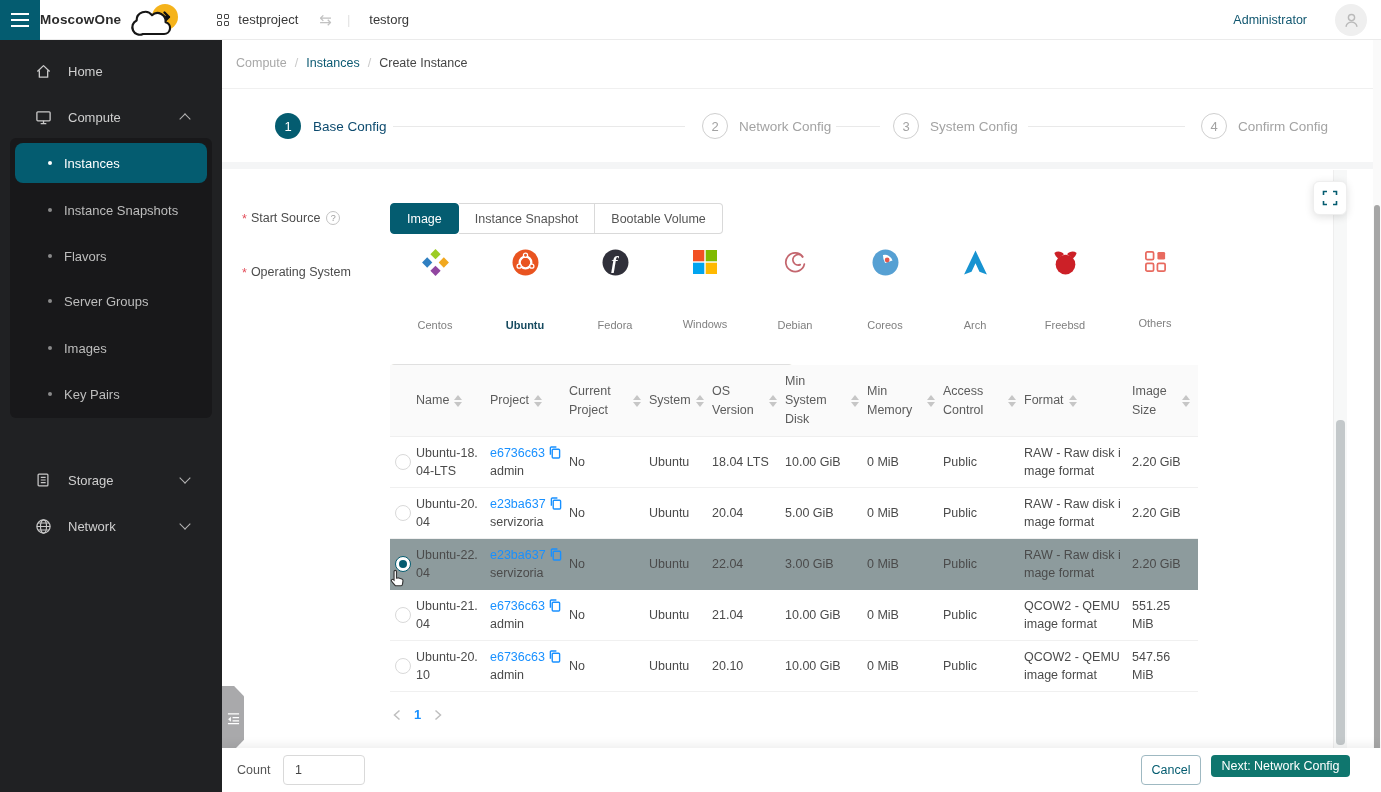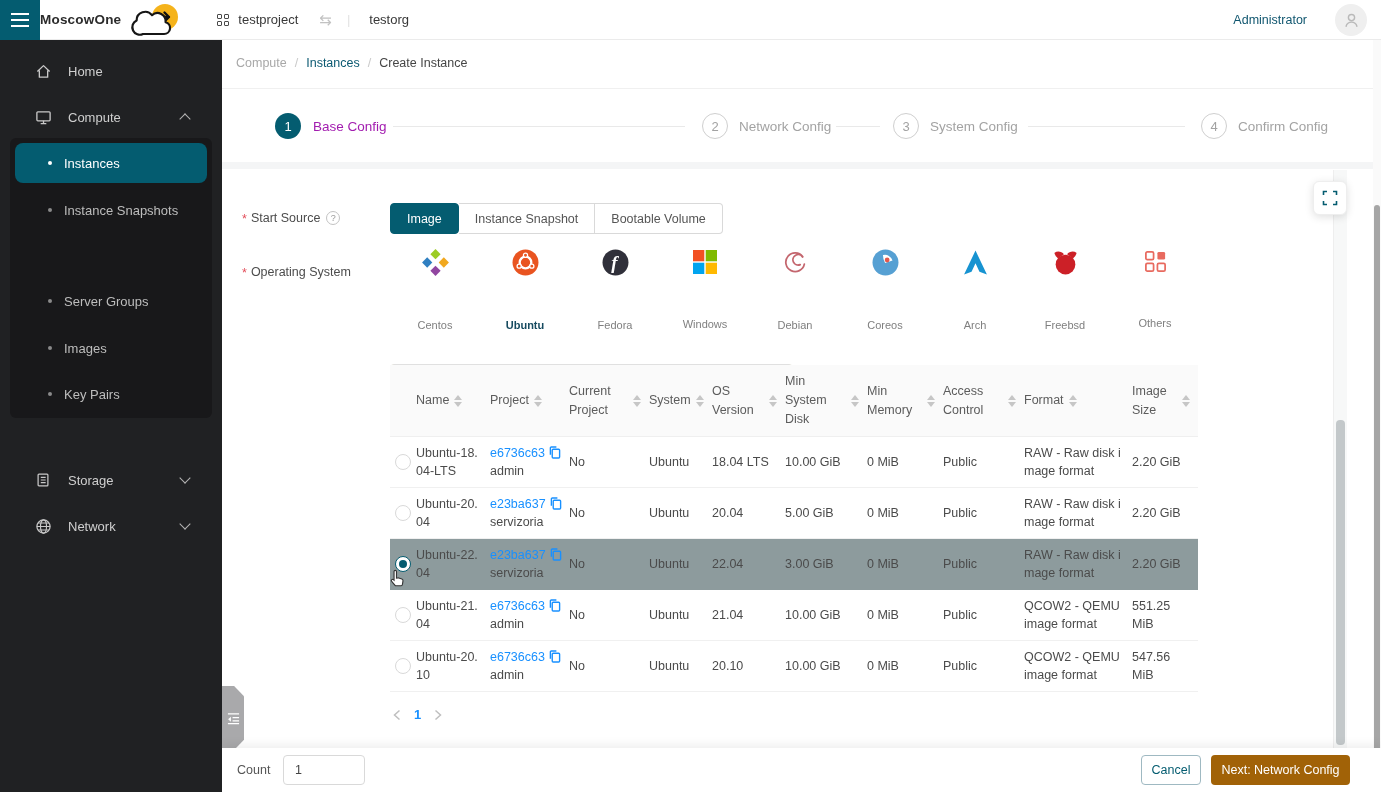--- a/index.html
+++ b/index.html
@@ -43,21 +43,21 @@
   #breadcrumb { left:236px; top:56px; font-size:12.5px; display:flex; gap:8px; z-index:5; }
   #breadcrumb .bc-sep { color:#c9c9c9; }
   .bc-gray { color:#a8a8a8; }
   .bc-link { color:#0c5a72; cursor:pointer; }
   .bc-cur  { color:#454545; }
   .hline { height:1px; background:#f0f0f0; }
   .step-circle { width:26px; height:26px; border-radius:50%; top:113px; display:flex; align-items:center; justify-content:center; font-size:13px; }
   .step-circle.active { background:#045c70; color:#fff; }
   .step-circle.todo { border:1px solid #cfcfcf; color:#a2a2a2; background:#fff; }
   .step-label { top:119px; font-size:13.5px; }
-  .step-label.active { color:#a21caf; }
+  .step-label.active { color:#0c4a6e; }
   .step-label.todo { color:#a3a3a3; }
   .step-line { top:126px; height:1px; background:#e9e9e9; }
   #graystrip { left:222px; top:162px; width:1159px; height:7px; background:#f4f5f6; }
 
   
   #fs-btn { left:1313px; top:181px; width:34px; height:34px; background:#fff; border:1px solid #eee; border-radius:6px; box-shadow:0 2px 8px rgba(0,0,0,.13); display:flex; align-items:center; justify-content:center; cursor:pointer; z-index:8; }
 
   
   .f-label { font-size:12.5px; color:#4c4c4c; display:flex; align-items:center; gap:4px; }
   .req { color:#e34d59; font-size:12.5px; position:relative; top:1px; }
@@ -97,21 +97,21 @@
   .cursor-hand { position:absolute; left:-1px; top:13px; }
   #pagination { left:392px; top:707px; display:flex; align-items:center; gap:12px; font-size:13px; }
   .pg-btn { cursor:pointer; display:flex; align-items:center; }
   .pg-num { color:#1890ff; cursor:pointer; font-weight:bold; }
 
   
   #footer { left:222px; top:748px; width:1159px; height:44px; background:#fff; box-shadow:0 -3px 10px rgba(0,0,0,.07); z-index:20; }
   #count-label { position:absolute; left:15px; top:15px; font-size:12.5px; color:#555; }
   #count-input { position:absolute; left:61px; top:7px; width:82px; height:30px; border:1px solid #d9d9d9; border-radius:4px; font-size:12.5px; color:#444; padding:0 11px; outline:none; font-family:"Liberation Sans",sans-serif; }
   #cancel-btn { position:absolute; left:919px; top:7px; width:60px; height:30px; background:#fff; border:1px solid #9fb9c2; border-radius:4px; color:#045c70; font-size:12.5px; cursor:pointer; display:flex; align-items:center; justify-content:center; }
-  #next-btn { position:absolute; left:989px; top:7px; width:139px; height:30px; background:#a16207; border:none; border-radius:4px; color:#fff; font-size:12.5px; cursor:pointer; display:flex; align-items:center; justify-content:center; }
+  #next-btn { position:absolute; left:989px; top:7px; width:139px; height:22px; background:#0f766e; border:none; border-radius:4px; color:#fff; font-size:12.5px; cursor:pointer; display:flex; align-items:center; justify-content:center; }
 
   
   #in-sb-track { left:1333px; top:170px; width:14px; height:578px; background:#f7f8f8; border-left:1px solid #eee; }
   #in-sb-thumb { left:1336px; top:420px; width:9px; height:325px; background:#c3c8ca; border-radius:4px; cursor:pointer; }
   #out-sb-track { left:1373px; top:40px; width:8px; height:752px; background:#fafafa; }
   #out-sb-thumb { left:1374px; top:205px; width:6px; height:556px; background:#a6a6a6; border-radius:3px; cursor:pointer; }
 </style>
 </head>
 <body>
 
@@ -176,20 +176,24 @@
 
     <div id="submenu">
       <div class="sub-item active" style="top:5px;">
         <span class="dot"></span>
         <span class="lb">Instances</span>
       </div>
       <div class="sub-item" style="top:57px;">
         <span class="dot"></span>
         <span class="lb">Instance Snapshots</span>
       </div>
+      <div class="sub-item" style="top:103px;">
+        <span class="dot"></span>
+        <span class="lb">Flavors</span>
+      </div>
       <div class="sub-item" style="top:148px;">
         <span class="dot"></span>
         <span class="lb">Server Groups</span>
       </div>
       <div class="sub-item" style="top:195px;">
         <span class="dot"></span>
         <span class="lb">Images</span>
       </div>
       <div class="sub-item" style="top:241px;">
         <span class="dot"></span>

